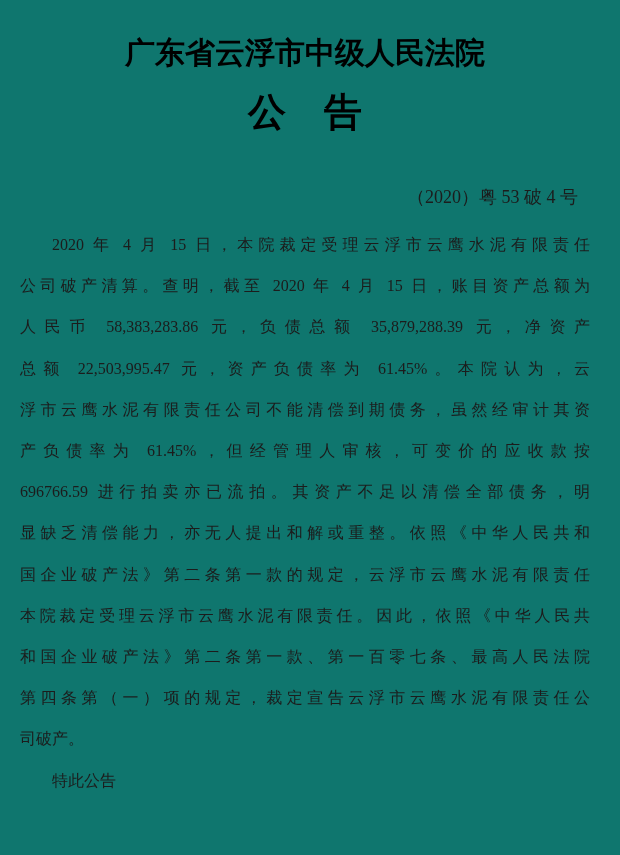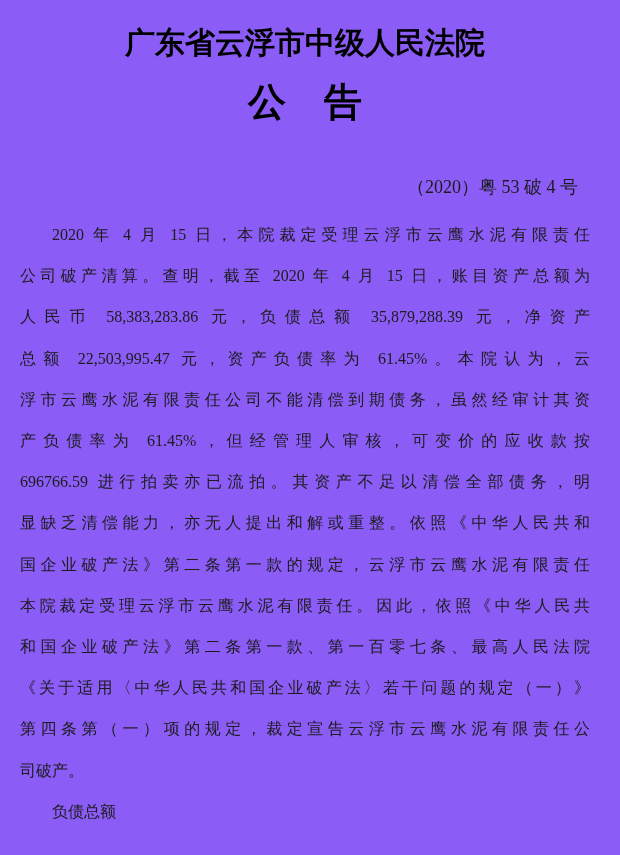--- a/index.html
+++ b/index.html
@@ -4,23 +4,23 @@
 <style>
   html, body {
     margin: 0;
     padding: 0;
     background: #ffffff;
   }
   .page {
     position: relative;
     width: 620px;
     height: 855px;
-    background: #8b5cf6;
+    background: #0f766e;
     box-sizing: border-box;
-    padding: 26px 30px 0 20px;
+    padding: 36px 30px 0 20px;
     overflow: hidden;
     font-family: "Liberation Serif", serif;
     color: #1c1c1c;
   }
   .court-name {
     margin: 0;
     text-align: center;
     font-family: "Liberation Sans", sans-serif;
     font-weight: 700;
     font-size: 30px;
@@ -84,20 +84,19 @@
     <div class="line">公司破产清算。查明，截至 2020 年 4 月 15 日，账目资产总额为</div>
     <div class="line">人民币 58,383,283.86 元，负债总额 35,879,288.39 元，净资产</div>
     <div class="line">总额 22,503,995.47 元，资产负债率为 61.45%。本院认为，云</div>
     <div class="line">浮市云鹰水泥有限责任公司不能清偿到期债务，虽然经审计其资</div>
     <div class="line">产负债率为 61.45%，但经管理人审核，可变价的应收款按</div>
     <div class="line">696766.59 进行拍卖亦已流拍。其资产不足以清偿全部债务，明</div>
     <div class="line">显缺乏清偿能力，亦无人提出和解或重整。依照《中华人民共和</div>
     <div class="line">国企业破产法》第二条第一款的规定，云浮市云鹰水泥有限责任</div>
     <div class="line">本院裁定受理云浮市云鹰水泥有限责任。因此，依照《中华人民共</div>
     <div class="line">和国企业破产法》第二条第一款、第一百零七条、最高人民法院</div>
-    <div class="line">《关于适用〈中华人民共和国企业破产法〉若干问题的规定（一）》</div>
     <div class="line">第四条第（一）项的规定，裁定宣告云浮市云鹰水泥有限责任公</div>
     <div class="line para-end">司破产。</div>
 
-    <div class="closing">负债总额</div>
+    <div class="closing">特此公告</div>
   </div>
 
 </div>
 
 </body></html>

